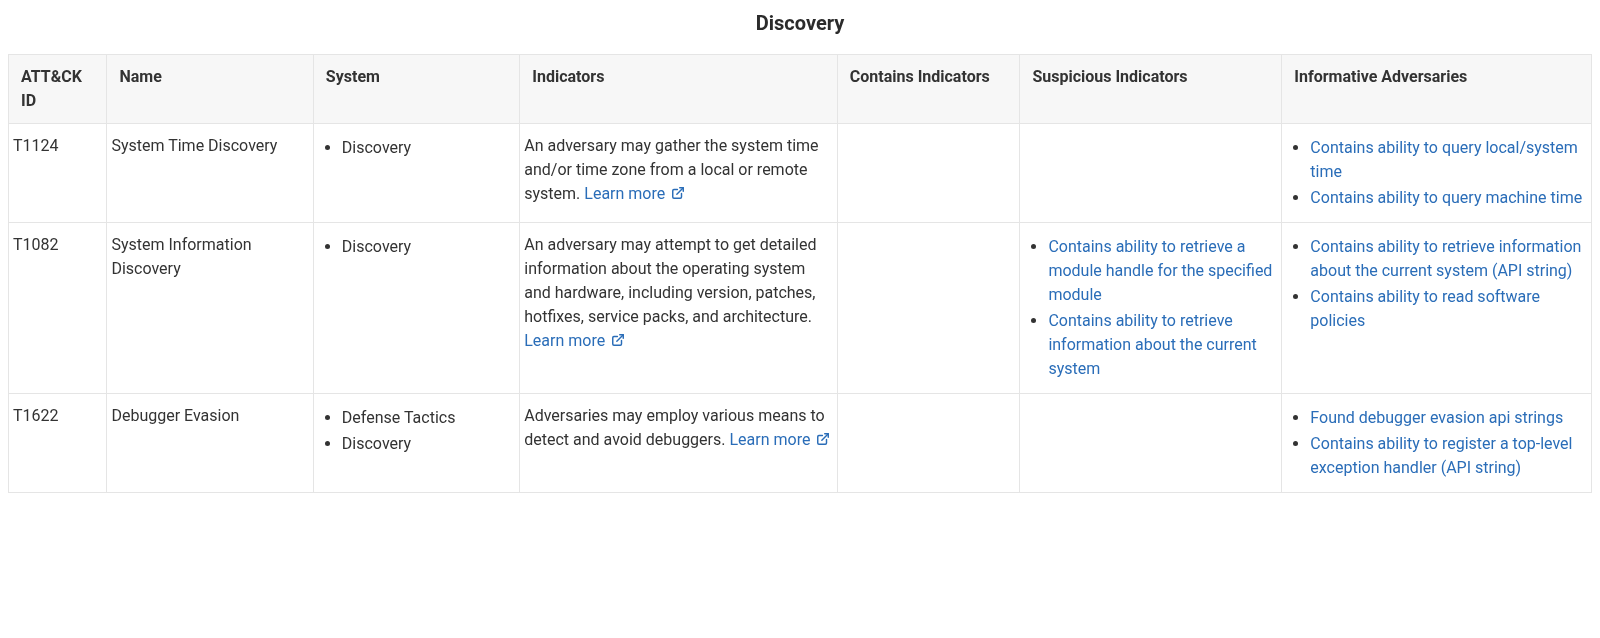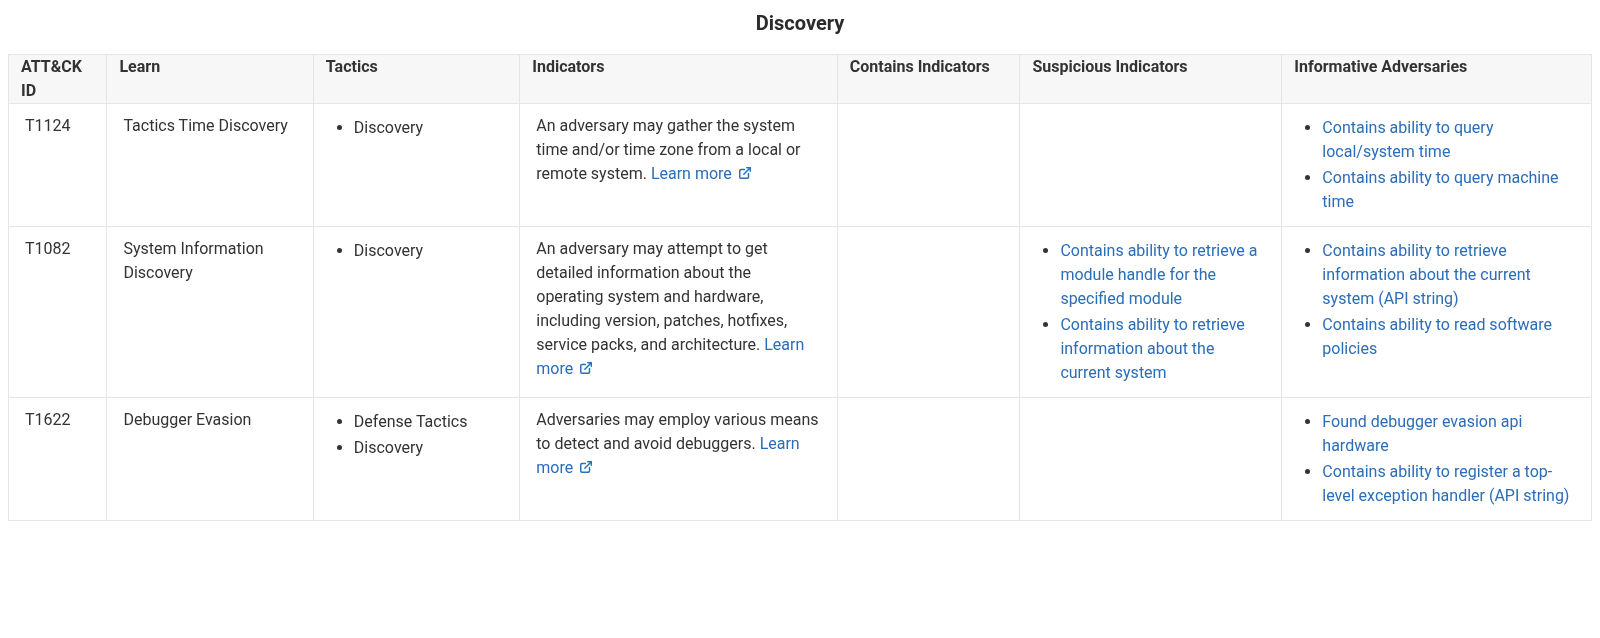--- a/index.html
+++ b/index.html
@@ -23,29 +23,29 @@
       margin-bottom: 16px;
     }
     table {
       width: 100%;
       border-collapse: collapse;
       table-layout: fixed;
     }
     thead th {
       background: #f7f7f7;
       text-align: left;
-      padding: 0 12px;
+      padding: 10px 12px;
       font-weight: 700;
       font-size: 16px;
       color: #333333;
       border: 1px solid #e5e5e5;
       vertical-align: top;
     }
     tbody td {
-      padding: 10px 16px;
+      padding: 10px 4px;
       border: 1px solid #e5e5e5;
       vertical-align: top;
       font-size: 16px;
       color: #333333;
     }
     ul.bullets {
       list-style: disc;
       padding-left: 24px;
     }
     ul.bullets li {
@@ -81,32 +81,32 @@
     <col class="col-name">
     <col class="col-tactics">
     <col class="col-desc">
     <col class="col-mal">
     <col class="col-susp">
     <col class="col-info">
   </colgroup>
   <thead>
     <tr>
       <th>ATT&amp;CK ID</th>
-      <th>Learn</th>
-      <th>Tactics</th>
+      <th>Name</th>
+      <th>System</th>
       <th>Indicators</th>
       <th>Contains Indicators</th>
       <th>Suspicious Indicators</th>
       <th>Informative Adversaries</th>
     </tr>
   </thead>
   <tbody id="table-body">
       <tr>
         <td>T1124</td>
-        <td>Tactics Time Discovery</td>
+        <td>System Time Discovery</td>
         <td>
           <ul class="bullets">
             <li>Discovery</li>
           </ul>
         </td>
         <td><span>An adversary may gather the system time and/or time zone from a local or remote system.</span> <a class="link" href="#"><span>Learn more</span> <span class="external-icon"><svg width="14" height="14" viewBox="0 0 24 24" fill="none" stroke="#2a6db8" stroke-width="2.5" stroke-linecap="round" stroke-linejoin="round">
                 <path d="M18 13v6a2 2 0 0 1-2 2H5a2 2 0 0 1-2-2V8a2 2 0 0 1 2-2h6"></path>
                 <polyline points="15 3 21 3 21 9"></polyline>
                 <line x1="10" y1="14" x2="21" y2="3"></line>
               </svg></span></a></td>
@@ -157,19 +157,19 @@
         </td>
         <td><span>Adversaries may employ various means to detect and avoid debuggers.</span> <a class="link" href="#"><span>Learn more</span> <span class="external-icon"><svg width="14" height="14" viewBox="0 0 24 24" fill="none" stroke="#2a6db8" stroke-width="2.5" stroke-linecap="round" stroke-linejoin="round">
                 <path d="M18 13v6a2 2 0 0 1-2 2H5a2 2 0 0 1-2-2V8a2 2 0 0 1 2-2h6"></path>
                 <polyline points="15 3 21 3 21 9"></polyline>
                 <line x1="10" y1="14" x2="21" y2="3"></line>
               </svg></span></a></td>
         <td></td>
         <td></td>
         <td>
           <ul class="bullets">
-            <li><a class="link" href="#">Found debugger evasion api hardware</a></li>
+            <li><a class="link" href="#">Found debugger evasion api strings</a></li>
             <li><a class="link" href="#">Contains ability to register a top-level exception handler (API string)</a></li>
           </ul>
         </td>
       </tr>
     </tbody>
 </table>
 
 </body></html>

